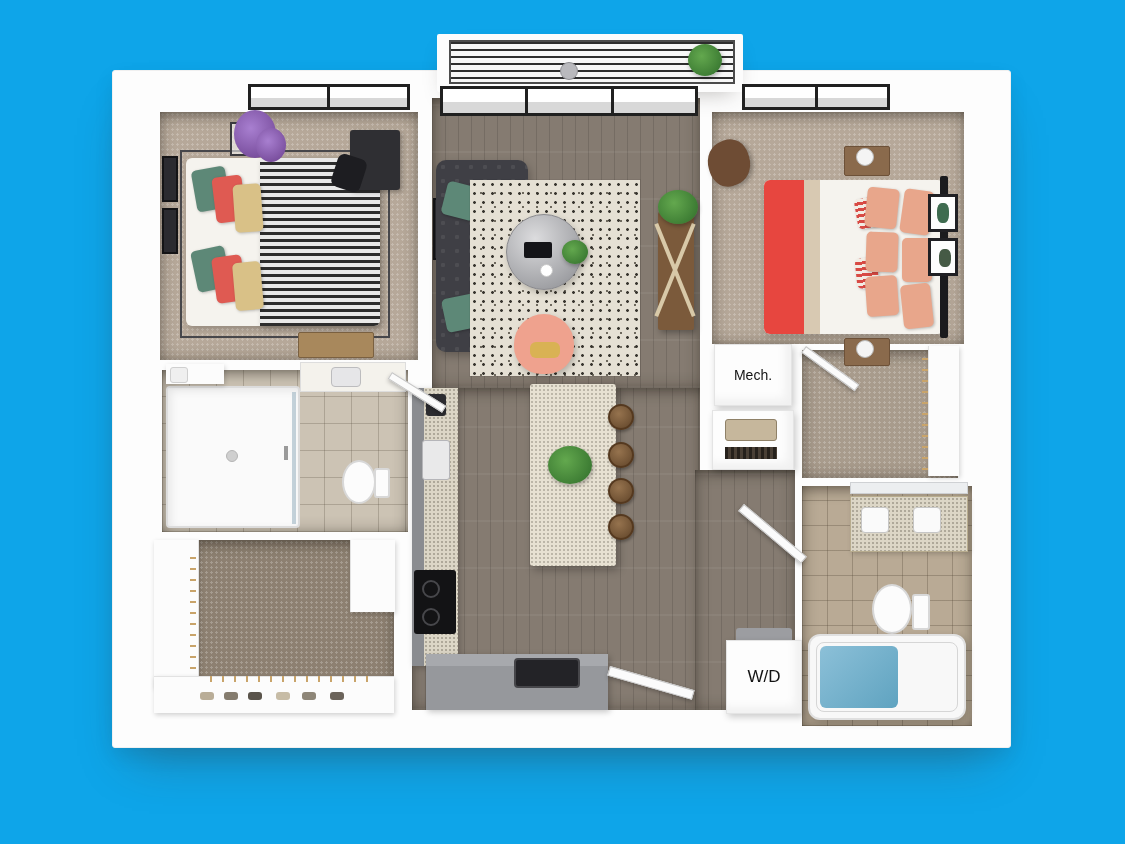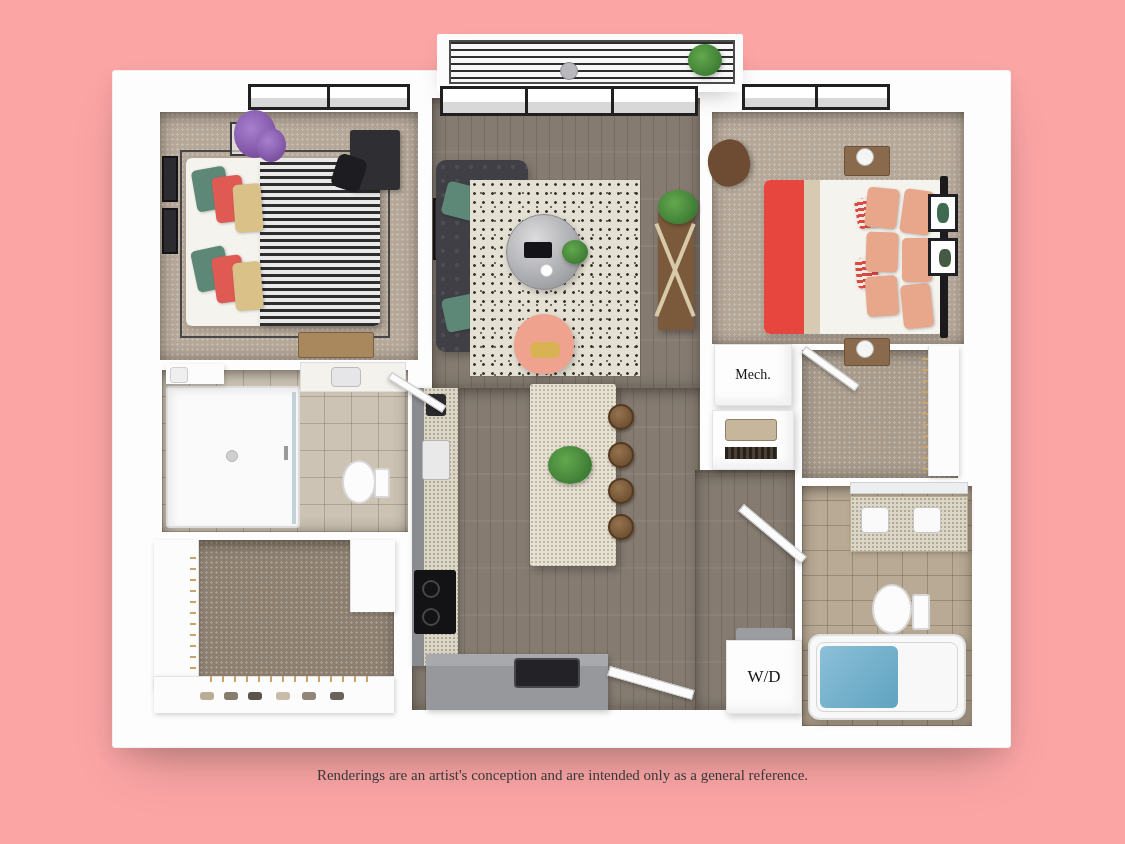--- a/index.html
+++ b/index.html
@@ -1,17 +1,17 @@
 <!DOCTYPE html>
 <html style="--background: #ffffff; --wall: #fdfdfd; --bedroom-carpet: #b6a899; --closet-carpet: #8d8071; --wood-floor: #857b71; --bath-tile-light: #ccc3b4; --bath-tile-dark: #b9aa95; --sofa: #3f3f45; --accent-teal: #5d8877; --accent-red: #e7463f; --accent-salmon: #e8a68b; --armchair-pink: #efa28e; --cabinet-gray: #96989c; --tub-water: #7fb5cf;"><head>
 <meta charset="utf-8">
 <style>
   html,body{margin:0;padding:0;background:#fff;}
-  #scene{position:relative;width:1125px;height:844px;background:#fca5a5;overflow:hidden;
-         font-family:Liberation Serif, serif;}
+  #scene{position:relative;width:1125px;height:844px;background:#0ea5e9;overflow:hidden;
+         font-family:Liberation Sans, sans-serif;}
   .abs{position:absolute;}
   
   .shell{background:#fdfdfd;border:1px solid #f0f0f0;border-radius:3px;
          box-shadow:0 28px 48px -20px rgba(60,55,50,.38),0 8px 20px rgba(0,0,0,.08);}
   .balcony{background:#fcfcfc;border-radius:2px;
            box-shadow:0 10px 22px -10px rgba(60,55,50,.35);}
   .railing{background:repeating-linear-gradient(180deg,#2e2e2e 0 2px,#f7f7f7 2px 7px);
            border:2px solid #4c4c4c;}
   
   .floor{box-shadow:inset 0 12px 14px -9px rgba(40,35,28,.55),
@@ -270,16 +270,15 @@
   <div>
     <div class="abs" style="left:736px;top:628px;width:56px;height:16px;background:#9c9da1;border-radius:3px;"></div>
     <div class="abs white-box label" style="left:726px;top:640px;width:76px;height:74px;font-size:17px;">
       <span>W/D</span>
     </div>
   </div>
 
   <div class="abs doorleaf" style="left:610px;top:666px;width:88px;height:10px;transform:rotate(16deg);transform-origin:left top;"></div>
 
   <div class="abs disclaimer">
-    <div>Renderings are an artist's conception and are intended only as a general reference.</div>
   </div>
 
 </div>
 
 </body></html>

